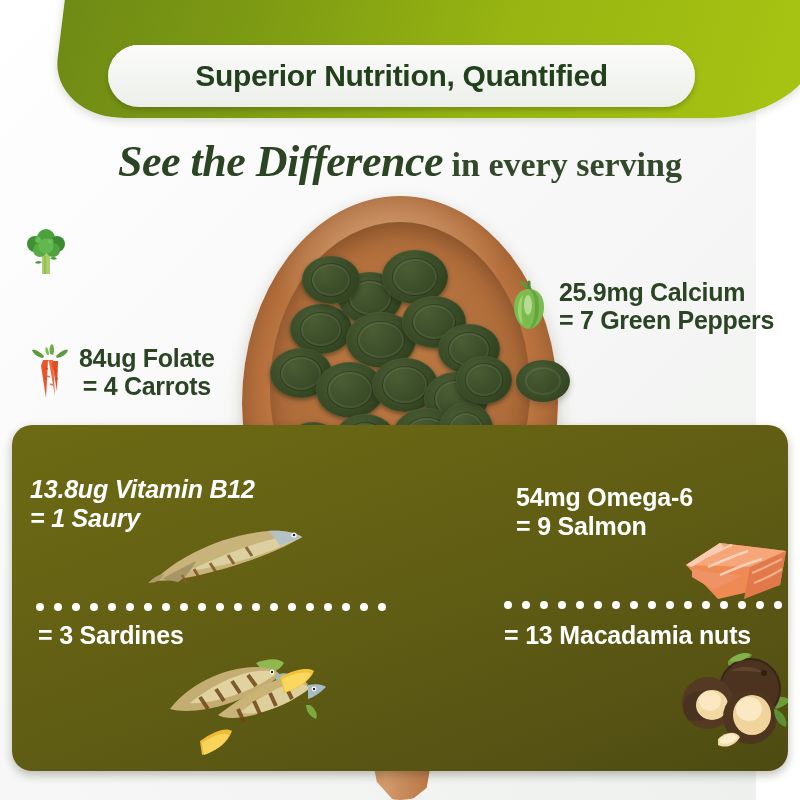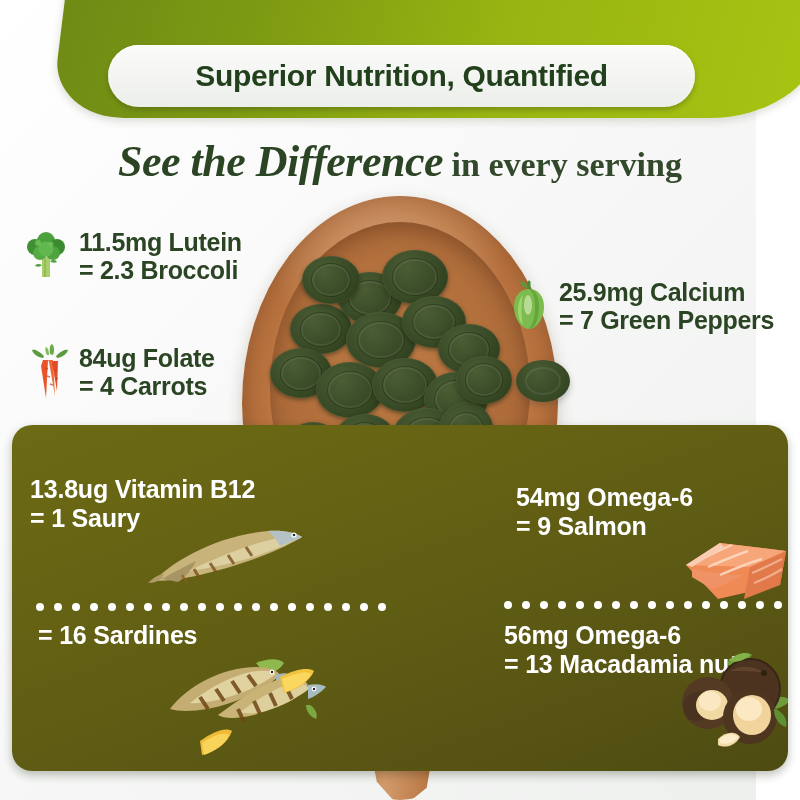--- a/index.html
+++ b/index.html
@@ -80,35 +80,35 @@
   }
   .lone-tablet::after{ content:""; position:absolute; inset:16%; border-radius:50%;
     box-shadow:inset 0 0 0 2px rgba(255,255,255,.08); }
 
   
   .callout { position:absolute; display:flex; align-items:center; gap:9px; }
   .callout .ic { flex:0 0 auto; display:block; }
   .callout .txt { color:#2b4423; font-size:25px; font-weight:bold; line-height:1.12;
     white-space:nowrap; letter-spacing:-.3px; }
   #c-lutein  { left:22px; top:228px; }
-  #c-folate  { left:30px; top:344px; }
+  #c-folate  { left:30px; top:344px;text-align:center; }
   #c-calcium { left:508px; top:278px;align-items:center; }
 
   
   .panel {
     position:absolute; left:12px; top:425px; width:776px; height:346px;
     border-radius:20px;
     background:linear-gradient(160deg,#6d6a14 0%,#636014 40%,#585514 75%,#4e4b12 100%);
     box-shadow:0 4px 10px rgba(40,45,20,.3);
     overflow:hidden;
   }
   .panel-cell { position:absolute; }
   .cell-txt { color:#ffffff; font-size:25px; font-weight:bold; line-height:1.16;
     white-space:nowrap; letter-spacing:-.2px; }
-  #p-b12     { left:18px;  top:50px; }
+  #p-b12     { left:18px;  top:50px;font-style:italic; }
   #p-omega3  { left:504px; top:58px; }
   #p-vitd    { left:26px;  top:196px; }
   #p-omega6  { left:492px; top:196px; }
 
   .divider { position:absolute; height:8px; display:flex; gap:10px; align-items:center; }
   .divider i { width:8px; height:8px; border-radius:50%; background:#fff; display:block; }
   #div-left  { left:24px;  top:178px; }
   #div-right { left:492px; top:176px; }
 
   
@@ -171,24 +171,20 @@
       <circle cx="24" cy="10" r="9" fill="#4ba23c"></circle>
       <circle cx="35" cy="16" r="8" fill="#3c8a30"></circle>
       <circle cx="18" cy="22" r="7" fill="#57ab45"></circle>
       <circle cx="31" cy="22" r="7" fill="#4fa23f"></circle>
       <circle cx="24" cy="18" r="7.5" fill="#62b84f"></circle>
       <circle cx="16" cy="12" r="3" fill="#74c45c" opacity=".75"></circle>
       <circle cx="29" cy="13" r="2.6" fill="#74c45c" opacity=".7"></circle>
       <path d="M28 30c4-2 6-1 7 1-3 1-5 1-7-1z" fill="#4f9e3c"></path>
       <path d="M20 34c-4-2-6-1-7 1 3 1 5 1 7-1z" fill="#4f9e3c"></path>
     </svg>
-    <div class="txt">
-      <div>11.5mg Lutein</div>
-      <div>= 2.3 Broccoli</div>
-    </div>
   </div>
 
   <div class="callout" id="c-folate">
     <svg class="ic" width="40" height="56" viewBox="0 0 40 56">
       <path d="M14 12C8 6 4 5 2 6c1 3 4 7 11 8z" fill="#5b9b3e"></path>
       <path d="M20 10c-1-6 0-9 2-10 2 2 3 6 1 11z" fill="#6aac49"></path>
       <path d="M26 12c6-6 10-7 12-6-1 3-4 7-11 8z" fill="#5b9b3e"></path>
       <path d="M17 11c-2-4-2-7-1-8 2 1 3 4 3 8z" fill="#7cbb57"></path>
       <path d="M13 16h5l-2 38-5-32z" fill="#e8552a"></path>
       <path d="M18 16h5l2 36-6-34z" fill="#f2683a"></path>
@@ -285,21 +281,21 @@
         <i></i>
       <i></i>
         <i></i>
         <i></i>
         <i></i>
         <i></i>
         <i></i>
     </div>
 
     <div class="panel-cell" id="p-vitd">
-      <div class="cell-txt">= 16 Sardines</div>
+      <div class="cell-txt">= 3 Sardines</div>
     </div>
     <svg class="food" id="f-sardine" viewBox="0 0 196 116">
       <path d="M96 10c14-6 24-4 28 0-4 6-10 10-18 12z" fill="#8fb84e"></path>
       <path d="M10 56C26 34 62 14 96 14c14 0 22 4 24 8-8 8-26 20-50 28-22 8-48 10-60 6z" fill="#c3ad72"></path>
       <path d="M30 50C50 34 76 20 98 18c10-1 16 1 18 3-8 6-24 16-44 22-16 5-32 8-42 7z" fill="#e0d39f"></path>
       <path d="M40 44l8 12M56 36l8 12M72 28l8 12M88 22l8 11" stroke="#6f4517" stroke-width="4" opacity=".85"></path>
       <path d="M116 22c6-2 10-2 12-1-2 4-6 7-12 8z" fill="#9fb7bd"></path>
       <circle cx="112" cy="19" r="2.4" fill="#fff"></circle>
         <circle cx="112" cy="19" r="1.2" fill="#222"></circle>
       <path d="M126 24c14 0 20 4 22 8-14 14-34 24-54 30-16 4-30 4-36 0 16-12 44-32 68-38z" fill="#c9b377"></path>
@@ -309,21 +305,20 @@
       <circle cx="154" cy="36" r="2.4" fill="#fff"></circle>
         <circle cx="154" cy="36" r="1.2" fill="#222"></circle>
       <path d="M120 24c16-8 28-10 34-6-4 10-16 18-30 22z" fill="#f2c23c"></path>
       <path d="M122 26c14-6 24-8 29-5-4 8-14 14-26 18z" fill="#fad75e"></path>
       <path d="M40 88c14-10 26-14 32-10-4 12-16 20-30 24z" fill="#eebb36"></path>
       <path d="M42 90c12-8 22-11 27-8-4 10-14 16-25 20z" fill="#f9d45b"></path>
       <path d="M150 52c6 4 8 10 6 14-6-2-10-8-10-14z" fill="#7da83f"></path>
     </svg>
 
     <div class="panel-cell" id="p-omega6">
-      <div class="cell-txt">56mg Omega-6</div>
       <div class="cell-txt">= 13 Macadamia nuts</div>
     </div>
     <svg class="food" id="f-macadam" viewBox="0 0 142 120">
       <path d="M56 14c10-8 20-10 24-6-6 8-14 12-24 10z" fill="#6f9c39"></path>
       <path d="M96 52c12-4 20-2 22 2-8 8-18 10-26 8z" fill="#6f9c39"></path>
       <circle cx="78" cy="42" r="30" fill="#4b3320"></circle>
       <circle cx="78" cy="42" r="30" fill="none" stroke="#3a2617" stroke-width="2"></circle>
       <path d="M58 24c10-6 24-6 34 2-8-2-24-2-34-2z" fill="#66482e" opacity=".8"></path>
       <circle cx="92" cy="26" r="3" fill="#30200f"></circle>
       <circle cx="36" cy="56" r="26" fill="#543a23"></circle>

